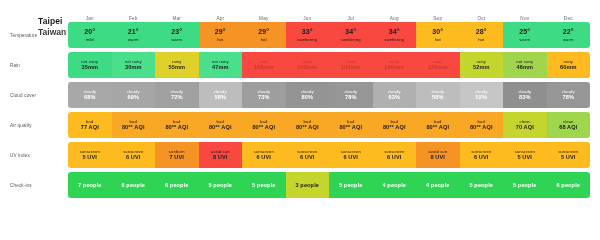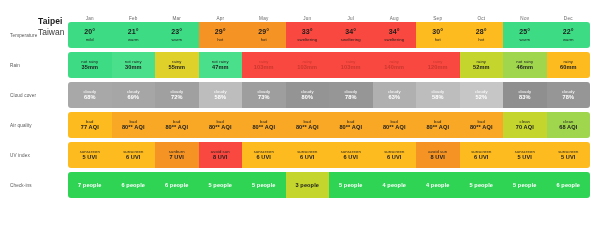--- a/index.html
+++ b/index.html
@@ -7,21 +7,21 @@
     width:600px;height:230px;
     background:#ffffff;
     font-family:"Liberation Sans", sans-serif;
     overflow:hidden;
   }
   .wrap{position:relative;width:600px;height:230px;box-sizing:border-box;}
 
   
   .loc{position:absolute;left:10px;top:16px;line-height:1.25;margin-left:28px;}
   .loc .city{font-size:8.5px;font-weight:bold;color:#1c1c1c;letter-spacing:.1px;}
-  .loc .country{font-size:8.5px;font-weight:normal;color:#3a3a3a;}
+  .loc .country{font-size:8.5px;font-weight:bold;color:#3a3a3a;}
 
   
   .grid{position:absolute;left:10px;top:8px;width:580px;}
   .row{display:flex;align-items:stretch;width:580px;}
   .rowlabel{
     width:58px;flex:0 0 58px;
     display:flex;align-items:center;
     font-size:4.6px;color:#555;letter-spacing:.15px;
     padding-right:4px;box-sizing:border-box;
   }

